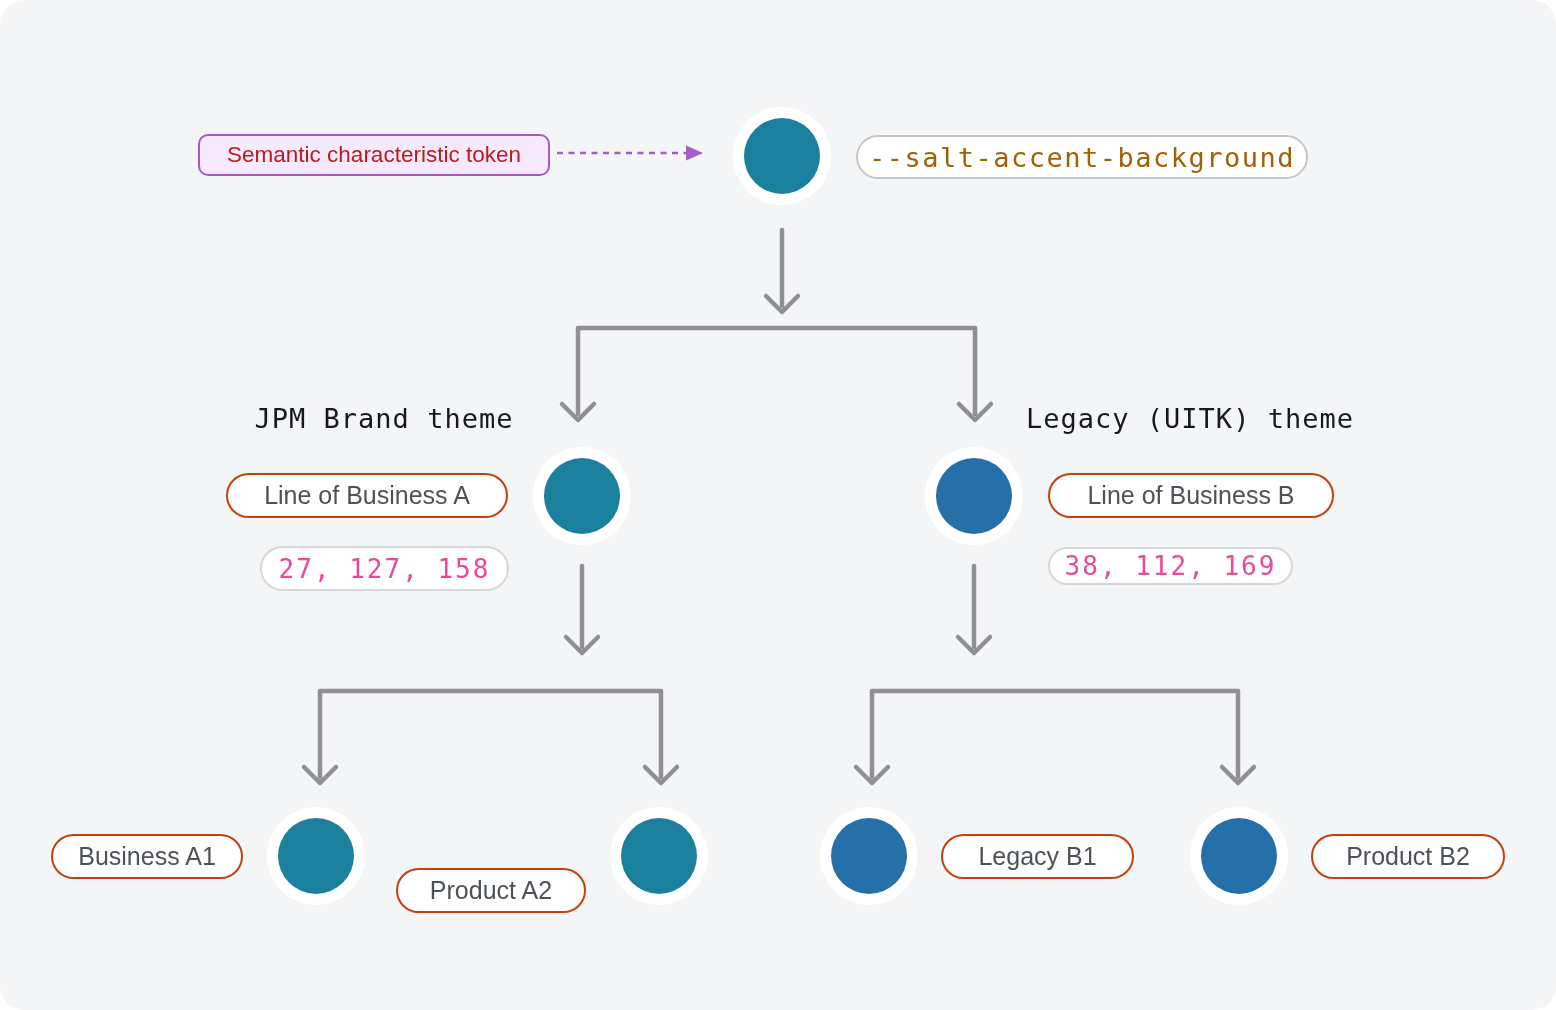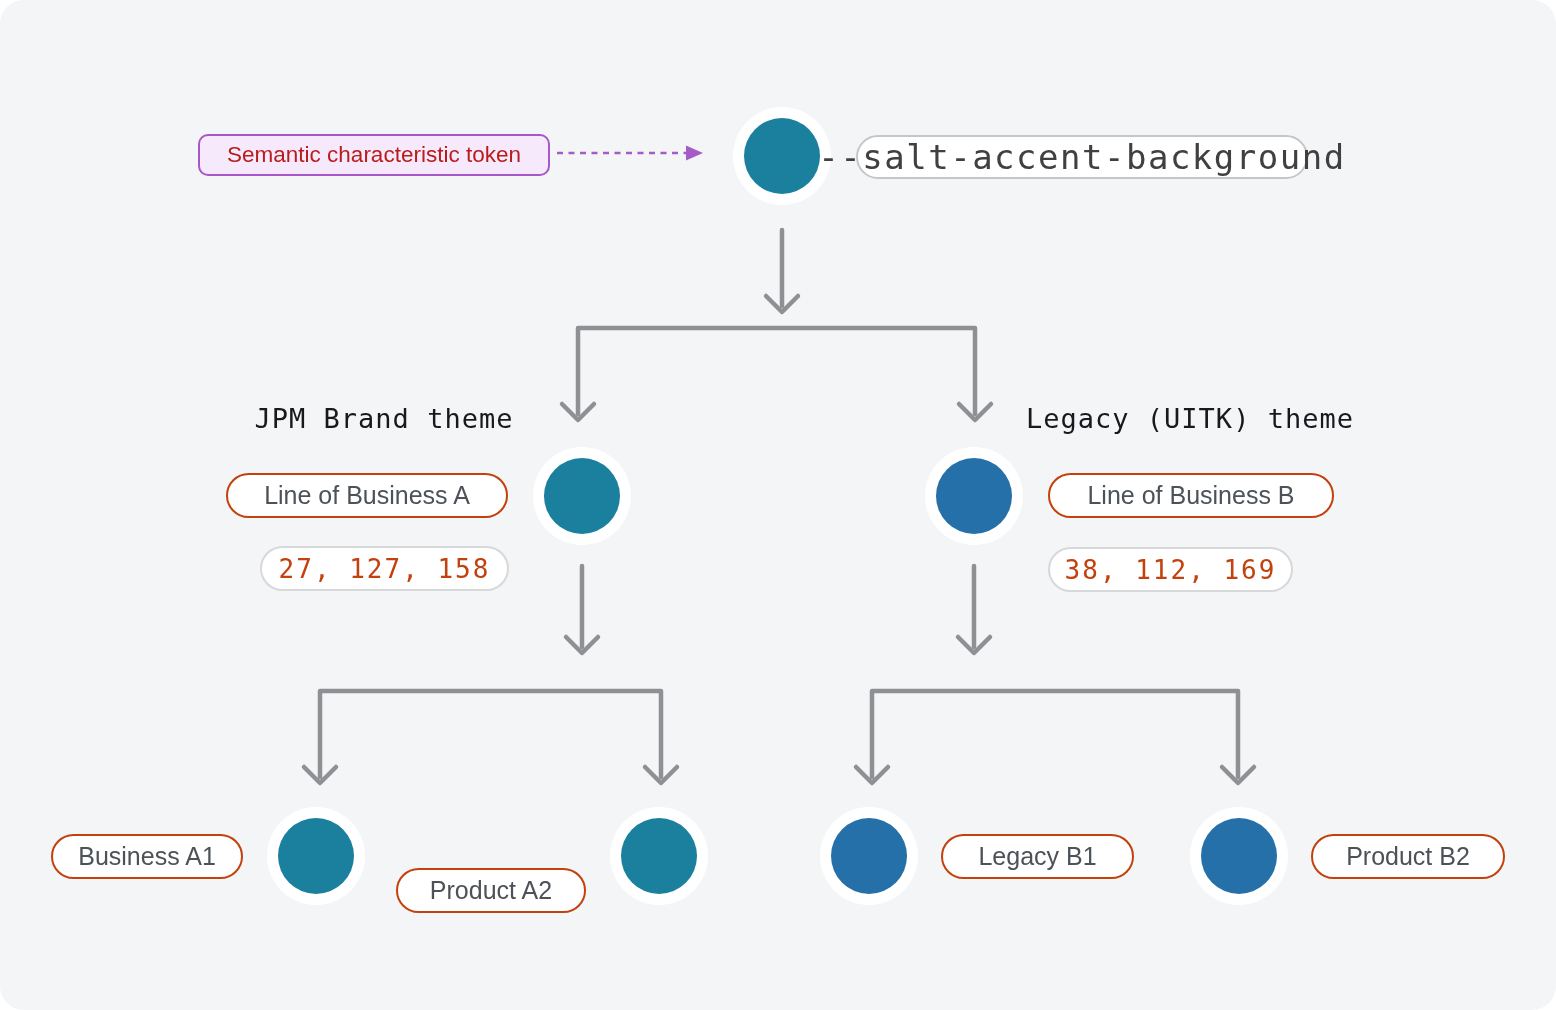--- a/index.html
+++ b/index.html
@@ -7,24 +7,24 @@
     position:relative; width:1556px; height:1010px;
     background:#F4F5F7; border-radius:24px; overflow:hidden;
   }
   svg.arrows { position:absolute; left:0; top:0; width:1556px; height:1010px; }
 
   .pill {
     position:absolute; display:flex; align-items:center; justify-content:center;
     background:#ffffff; border-radius:999px; box-sizing:border-box; white-space:nowrap;
   }
   .pill.strong { border:2px solid #c2410c; color:#4C5257; font-size:25px; }
-  .pill.light  { border:2px solid #D6D8DA; color:#c2410c;
+  .pill.light  { border:2px solid #D6D8DA; color:#ec4899;
                  font-family:"DejaVu Sans Mono", monospace; font-size:26px; letter-spacing:2px; }
-  .pill.token  { border:2px solid #C4C7C9; color:#404040;
-                 font-family:"DejaVu Sans Mono", monospace; font-size:34px; letter-spacing:1.5px; }
+  .pill.token  { border:2px solid #C4C7C9; color:#a16207;
+                 font-family:"DejaVu Sans Mono", monospace; font-size:27px; letter-spacing:1.5px; }
 
   .badge {
     position:absolute; display:flex; align-items:center; justify-content:center;
     background:#F7E9FC; border:2.5px solid #A757C9; border-radius:10px;
     color:#b91c1c; font-size:22.5px; box-sizing:border-box; white-space:nowrap;
   }
 
   .node {
     position:absolute; width:98px; height:98px; background:#ffffff; border-radius:50%;
     display:flex; align-items:center; justify-content:center;
@@ -95,21 +95,21 @@
   <div class="pill light" style="left:260px; top:546px; width:249px; height:45px;">
     <span>27, 127, 158</span>
   </div>
 
   <div class="node" style="left:925px; top:447px;">
     <div class="dot" style="background-color: rgb(38, 112, 169);"></div>
   </div>
   <div class="pill strong" style="left:1048px; top:473px; width:286px; height:45px;">
     <span>Line of Business B</span>
   </div>
-  <div class="pill light" style="left:1048px; top:547px; width:245px; height:45px;">
+  <div class="pill light" style="left:1048px; top:547px; width:245px; height:38px;">
     <span>38, 112, 169</span>
   </div>
 
   <div class="pill strong" style="left:51px; top:834px; width:192px; height:45px;">
     <span>Business A1</span>
   </div>
   <div class="node" style="left:267px; top:807px;">
     <div class="dot" style="background-color: rgb(27, 127, 158);"></div>
   </div>
 

